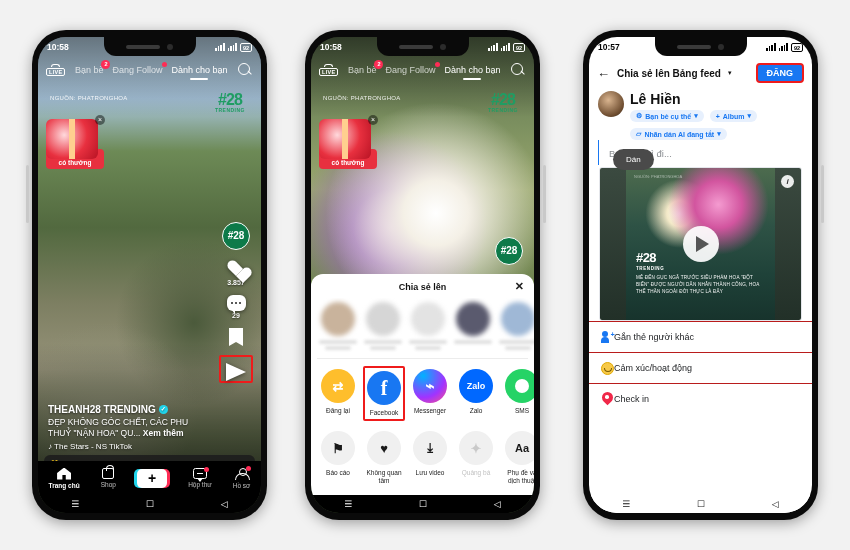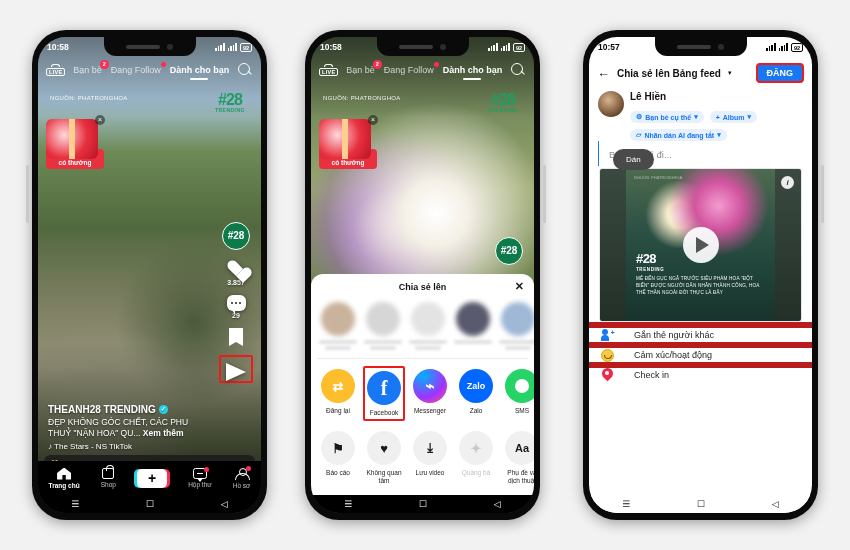--- a/index.html
+++ b/index.html
@@ -81,21 +81,21 @@
             display: flex; align-items: center; padding: 5px 8px; gap: 5px; }
   .live-badge { display:flex; flex-direction:column; align-items:center; color:#fff; }
   .live-box { border: 1.2px solid #fff; border-radius: 2px; padding: 0 2px;
               font-size: 5.5px; font-weight: 800; letter-spacing:.3px; }
   .live-ant { width: 9px; height: 3px; border: 1.2px solid #fff;
               border-bottom: none; border-radius: 4px 4px 0 0; margin-bottom: 1px; }
   .tt-tabs { flex: 1; display: flex; align-items: center; justify-content: center;
              gap: 9px; }
   .tt-tab { position: relative; font-size: 9px; color: rgba(255,255,255,.72);
             white-space: nowrap; }
-  .tt-tab.active { color: #fff; font-weight: bold; text-align: center; }
+  .tt-tab.active { color: #fff; font-weight: normal; text-align: center; }
   .tt-tab.active::after { content:""; position:absolute; left:50%;
      transform:translateX(-50%); bottom:-5px; width:18px; height:2px;
      background:#fff; border-radius:2px; }
   .dot-badge { position: absolute; top: -5px; right: -7px; background:#fe2c55;
       color:#fff; font-size:5.5px; font-weight:bold; border-radius:7px;
       min-width: 9px; height: 9px; line-height: 9px; text-align:center; padding:0 1.5px;}
   .dot-plain { position:absolute; top:-3px; right:-5px; width:5px; height:5px;
       background:#fe2c55; border-radius:50%; }
   .tt-search { width: 16px; height: 16px; position: relative; }
   .tt-search::before { content:""; position:absolute; left:1px; top:1px;
@@ -245,21 +245,21 @@
   .fb-top { display:flex; align-items:center; gap:7px; padding:6px 8px 6px; }
   .fb-back { font-size:13px; color:#111; line-height:12px; }
   .fb-title { font-size:10px; font-weight:bold; color:#111; }
   .fb-caret { font-size:7px; color:#111; }
   .fb-post { margin-left:auto; background:#1877f2; color:#fff; font-size:9px;
       font-weight:bold; padding:3px 9px; border-radius:4px;
       border:2.5px solid #ef1b1b; }
   .fb-user { display:flex; gap:6px; padding: 2px 9px 0; }
   .fb-av { width:26px; height:26px; border-radius:50%; flex:0 0 26px;
       background: radial-gradient(circle at 40% 35%, #d9b48f, #6b4a2d 70%, #2f2a25); }
-  .fb-name { font-size:10px; font-weight:bold; color:#111; margin-bottom:9px; }
+  .fb-name { font-size:14px; font-weight:bold; color:#111; margin-bottom:3px; }
   .chips { display:flex; gap:6px; flex-wrap:wrap; }
   .chip { display:inline-flex; align-items:center; gap:3px; background:#e7f0fd;
       color:#1877f2; font-size:7px; font-weight:bold; border-radius:9px;
       padding:2px 6px; white-space:nowrap; }
   .tip { position:absolute; left:12px; top:112px; background:#4a4a4a; color:#fff;
       font-size:8px; border-radius:13px; padding:6px 13px; z-index:8;margin-left:12px; }
   .fb-ph { padding: 8px 10px 6px; font-size:9.5px; color:#8a8d91; border-left:1.5px solid #1877f2;
       margin-left:9px; }
   .linkcard { margin: 2px 10px 0; border:1px solid #e4e6eb; border-radius:3px;
       overflow:hidden; }
@@ -287,22 +287,22 @@
   .lc-wm .h { font-size:13px; letter-spacing:-.6px; }
   .lc-wm .s { font-size:4.5px; letter-spacing:.6px; }
   .lc-txt { position:absolute; z-index:3; left:36px; right:36px; top:106px;
       color:rgba(255,255,255,.95); font-size:4.6px; line-height:7px;
       letter-spacing:.2px; }
   .lc-src { position:absolute; z-index:3; left:34px; top:6px;
       color:rgba(255,255,255,.5); font-size:4px; }
   .lc-meta { padding:5px 8px 6px; background:#fff; }
   .lc-host { font-size:7.5px; color:#8a8d91; }
   .lc-name { font-size:9.5px; font-weight:bold; color:#111; margin-top:1px; }
-  .opt { display:flex; align-items:center; gap:20px; padding:0 11px;
-      border-top:6px solid #b91c1c; font-size:9px; color:#1c1e21; }
+  .opt { display:flex; align-items:center; gap:0; padding:8px 11px;
+      border-top:1px solid #b91c1c; font-size:9px; color:#1c1e21; }
   .o-ic { width:14px; height:14px; display:flex; align-items:center;
       justify-content:center; font-size:11px; flex:0 0 14px; }
   .ic-tag { width:13px; height:12px; position:relative; }
   .ic-tag::before{content:"";position:absolute;left:1px;top:0;width:6px;height:6px;
       border-radius:50%;background:#1877f2;}
   .ic-tag::after{content:"";position:absolute;left:0;bottom:0;width:8.5px;height:6px;
       background:#1877f2;border-radius:5px 5px 0 0;}
   .ic-tag i{position:absolute;right:-1px;top:1px;color:#1877f2;font-size:7px;
       font-weight:bold;line-height:6px;}
   .ic-emo { width:13px; height:13px; border-radius:50%;

